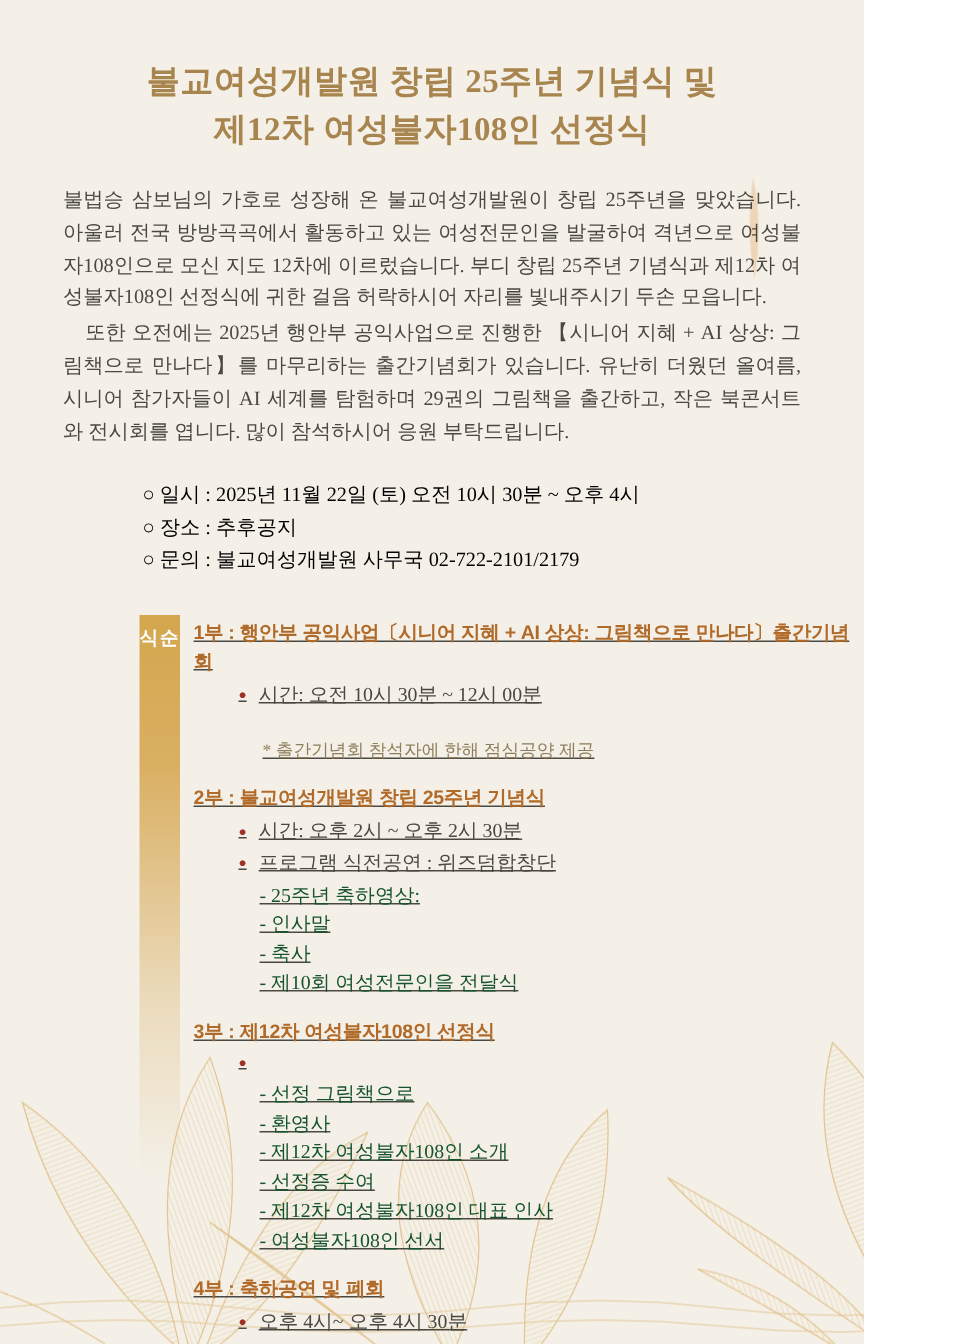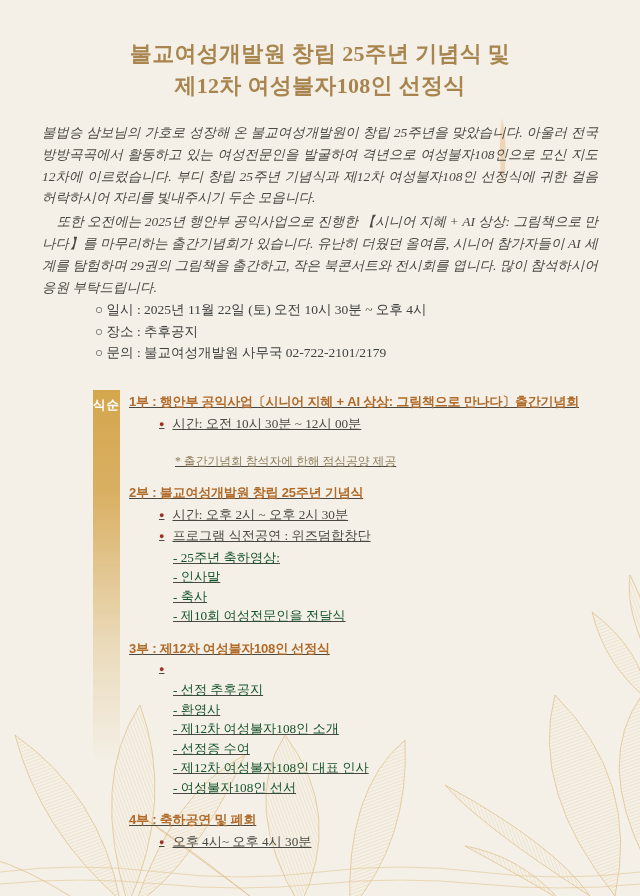--- a/index.html
+++ b/index.html
@@ -1,38 +1,38 @@
 <!DOCTYPE html>
 <html><head>
 <meta charset="utf-8">
 <style>
   html,body{margin:0;padding:0;}
   .page{
-    position:relative; width:640px; height:896px; overflow:hidden;
+    position:relative; width:576px; height:896px; overflow:hidden;
     background:#f4f0e7;
     font-family:"Liberation Serif","DejaVu Serif",serif;
     color:#4a4842;
   }
   .deco{position:absolute;left:0;top:0;z-index:0;pointer-events:none;}
   .content{position:relative;z-index:1;}
 
   .page-title{
     margin:38px 20px 0; text-align:center;
     font-size:22px; line-height:1.45; font-weight:700;
     color:#a8854e; letter-spacing:0.3px;
   }
 
   .intro{
     margin:20px 42px 0; font-size:13.5px; line-height:1.62;
-    text-align:justify; word-break:break-all; color:#4a4842;font-style:italic;
+    text-align:justify; word-break:break-all; color:#4a4842;
   }
   .intro.second{margin-top:2px; text-indent:1.1em;}
 
-  .details{list-style:none; margin:0 0 0 95px; padding:0;
-    font-size:13.5px; line-height:1.62; color:#404040;}
+  .details{list-style:none; margin:20px 0 0 95px; padding:0;
+    font-size:13.5px; line-height:1.62; color:#000000;}
 
   .schedule{display:flex; margin:26px 0 0 93px; align-items:flex-start;}
   .sched-bar{
     flex:0 0 auto; width:27px; height:405px; box-sizing:border-box;
     padding-top:7px; 
     background:linear-gradient(180deg,#d4a74e 0%,#d9af62 25%,rgba(222,190,128,0.45) 62%,rgba(238,226,196,0) 92%);
     color:#ffffff; font-family:"Liberation Sans",sans-serif;
     font-weight:700; font-size:12.5px; letter-spacing:1px;
   }
   .sched-content{margin-left:9px; padding-top:2px;}
@@ -133,21 +133,21 @@
           <div class="dash">- 인사말</div>
           <div class="dash">- 축사</div>
           <div class="dash">- 제10회 여성전문인을 전달식</div>
         </div>
 
         <div class="part">
           <div class="part-title">3부 : 제12차 여성불자108인 선정식</div>
           <div class="bullet-line">
             <span class="dot">●</span>
           </div>
-          <div class="dash">- 선정 추후공지</div>
+          <div class="dash">- 선정 그림책으로</div>
           <div class="dash">- 환영사</div>
           <div class="dash">- 제12차 여성불자108인 소개</div>
           <div class="dash">- 선정증 수여</div>
           <div class="dash">- 제12차 여성불자108인 대표 인사</div>
           <div class="dash">- 여성불자108인 선서</div>
         </div>
 
         <div class="part">
           <div class="part-title">4부 : 축하공연 및 폐회</div>
           <div class="bullet-line">

